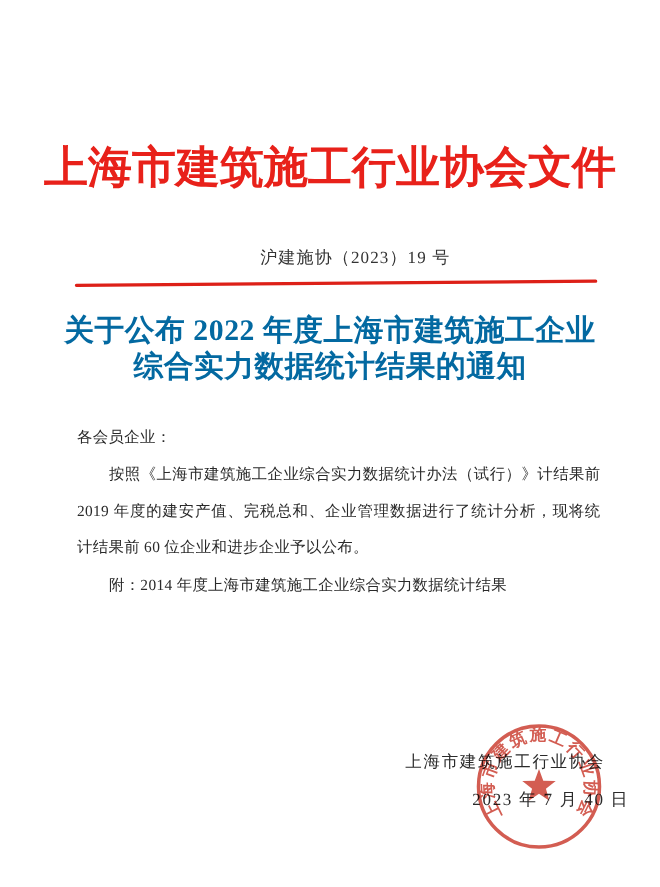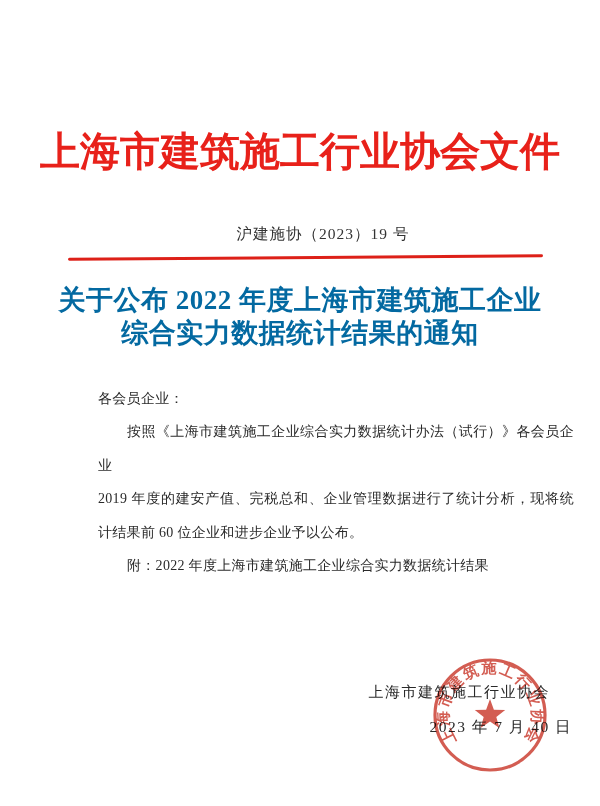--- a/index.html
+++ b/index.html
@@ -37,21 +37,20 @@
   .notice-title{
     position:absolute;top:284px;left:0;right:0;
     text-align:center;color:#0369a1;
     font-size:27px;font-weight:700;line-height:33px;
     letter-spacing:0.5px;
   }
   .body-text{
     position:absolute;top:382px;left:70px;width:476px;
     font-size:14px;line-height:33.4px;color:#2a2a2a;
     letter-spacing:0.3px;
-    margin-left:28px;
   }
   .line{display:block;white-space:nowrap;}
   .line.fill{
     white-space:normal;
     text-align:justify;
     text-align-last:justify;
   }
   .line.indent{text-indent:29px;}
 
   .signature-org{
@@ -89,24 +88,24 @@
 
   <div class="red-rule"></div>
 
   <div class="notice-title">
     <div>关于公布 2022 年度上海市建筑施工企业</div>
     <div>综合实力数据统计结果的通知</div>
   </div>
 
   <div class="body-text">
     <span class="line">各会员企业：</span>
-    <span class="line indent fill">按照《上海市建筑施工企业综合实力数据统计办法（试行）》各会员企业</span>
+    <span class="line indent fill">按照《上海市建筑施工企业综合实力数据统计办法（试行）》计结果前</span>
     <span class="line fill">2019 年度的建安产值、完税总和、企业管理数据进行了统计分析，现将统</span>
     <span class="line">计结果前 60 位企业和进步企业予以公布。</span>
-    <span class="line indent">附：2022 年度上海市建筑施工企业综合实力数据统计结果</span>
+    <span class="line indent">附：2014 年度上海市建筑施工企业综合实力数据统计结果</span>
   </div>
 
   <div class="signature-org">上海市建筑施工行业协会</div>
 
   <div class="signature-date">2023 年 7 月 40 日</div>
 
   <svg class="seal" viewBox="0 0 150 150">
     <circle cx="75" cy="75" r="55" fill="none" stroke="#c9392c" stroke-width="3.2"></circle>
     <defs>
       <path id="seal-arc" d="M 38.6,96 A 42,42 0 1 1 111.4,96" fill="none"></path>

